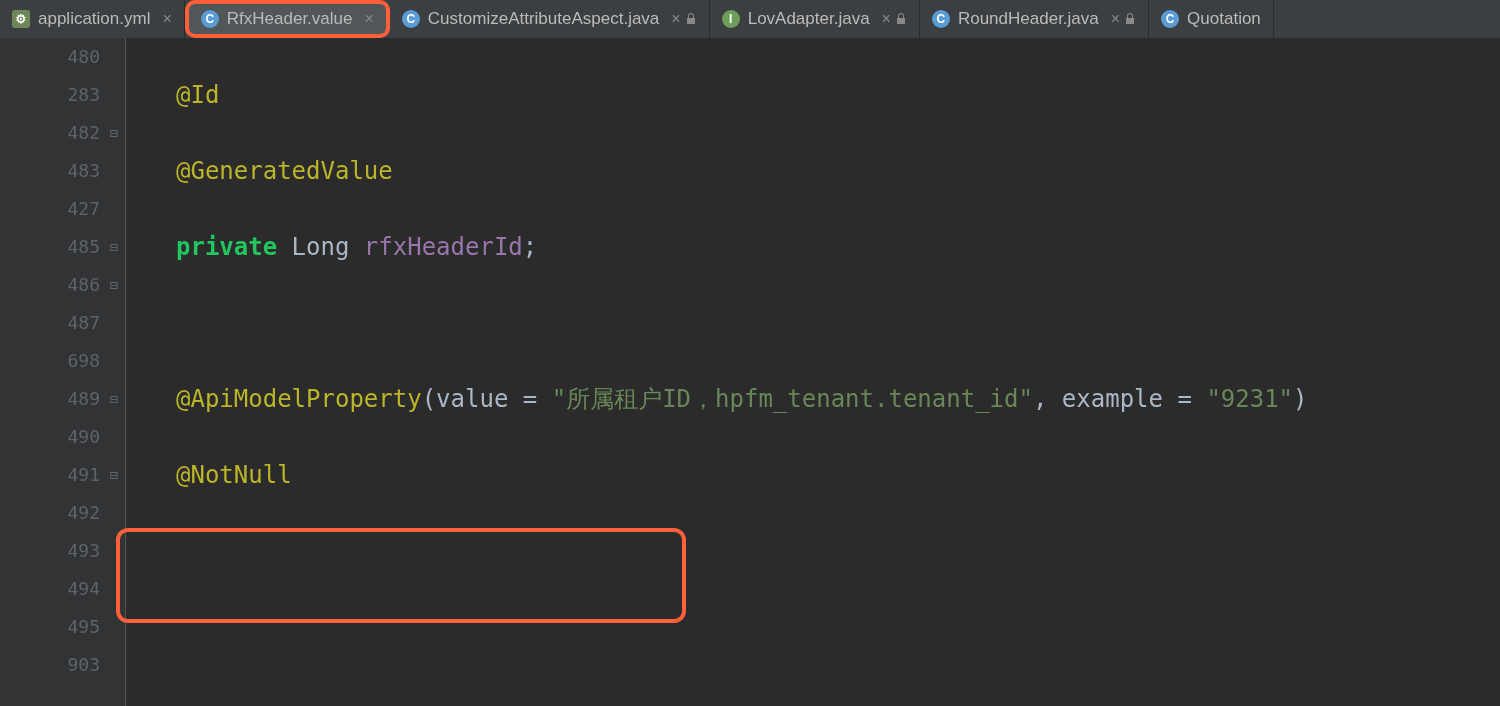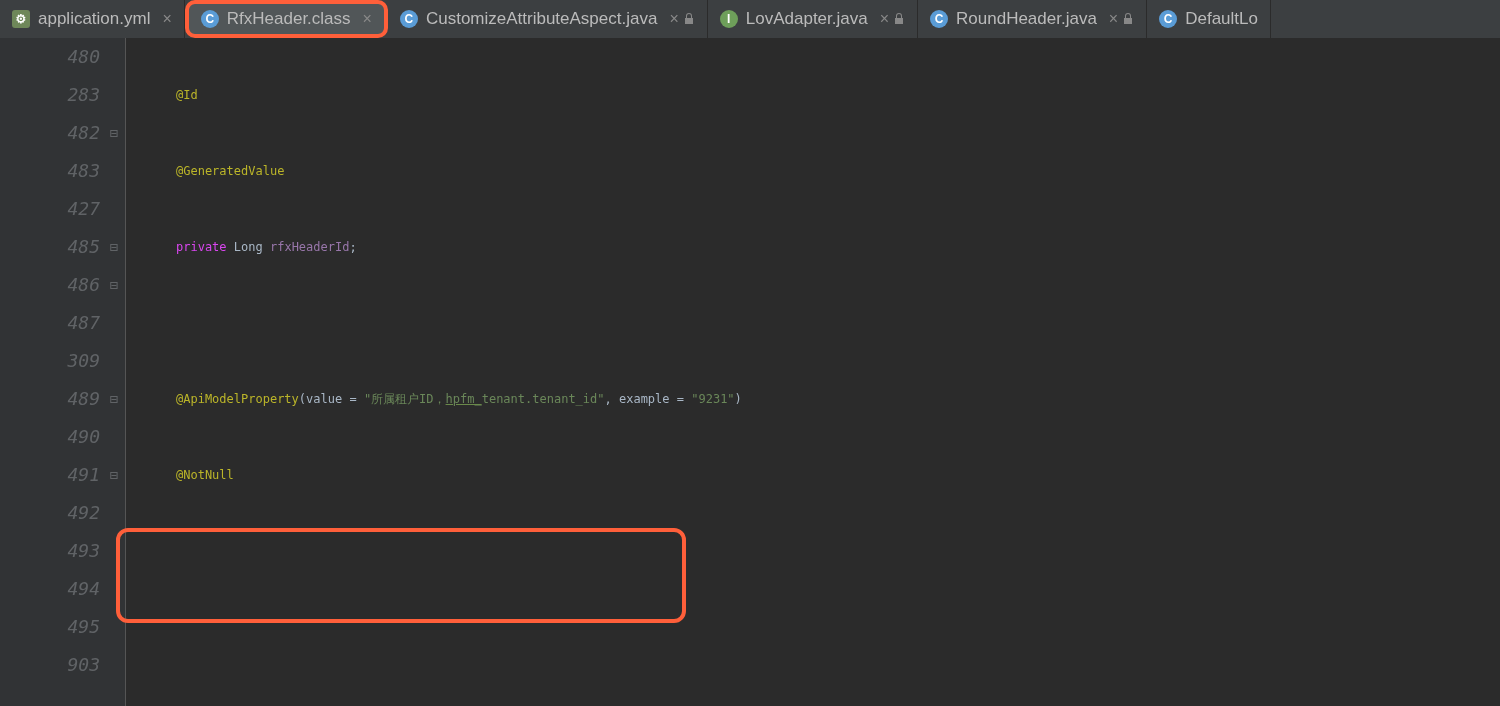--- a/index.html
+++ b/index.html
@@ -71,52 +71,51 @@
     .gutter {
       width: 125px;
       background: #313335;
       text-align: right;
       padding-right: 25px;
       color: #606366;
       font-size: 18px;
       line-height: 38px;
       flex-shrink: 0;
       position: relative;
-      font-style: italic;
     }
     .gutter-line {
       position: relative;
       height: 38px;
     }
     .fold-icon {
       position: absolute;
       right: -18px;
       top: 50%;
       transform: translateY(-50%);
       color: #606366;
       font-size: 14px;
     }
     .code {
       flex: 1;
       padding-left: 50px;
       line-height: 38px;
-      font-size: 12px;
+      font-size: 24px;
       white-space: pre;
       position: relative;
     }
     .code-line {
       height: 38px;
     }
-    .kw { color: #d946ef; }
+    .kw { color: #22c55e; font-weight: bold; }
     .ann { color: #bbb529; }
     .str { color: #6a8759; }
     .ident { color: #9876aa; }
     .cls { color: #a9b7c6; }
     .paren { color: #a9b7c6; }
-    .und { text-decoration: underline; text-decoration-color: #6a8a4a; text-decoration-style: solid; }
+    .und { text-decoration-color: #6a8a4a; text-decoration-style: solid; }
     .highlight-box {
       position: absolute;
       border: 4px solid #ff5f3a;
       border-radius: 12px;
       pointer-events: none;
     }
     .divider {
       width: 1px;
       background: #555;
     }
@@ -125,21 +124,21 @@
 <body>
 
 <div class="tabs">
   <div class="tab">
     <span class="tab-icon yml">⚙</span>
     <span>application.yml</span>
     <span class="tab-close">×</span>
   </div>
   <div class="tab active highlighted">
     <span class="tab-icon java">C</span>
-    <span>RfxHeader.class</span>
+    <span>RfxHeader.value</span>
     <span class="tab-close">×</span>
   </div>
   <div class="tab">
     <span class="tab-icon java">C</span>
     <span>CustomizeAttributeAspect.java</span>
     <span class="tab-close">×</span>
     <svg class="lock-icon" viewBox="0 0 12 12">
         <path fill="#888" d="M3 5V3a3 3 0 016 0v2h1v6H2V5h1zm1 0h4V3a2 2 0 00-4 0v2z"></path>
       </svg>
   </div>
@@ -154,35 +153,35 @@
   <div class="tab">
     <span class="tab-icon java">C</span>
     <span>RoundHeader.java</span>
     <span class="tab-close">×</span>
     <svg class="lock-icon" viewBox="0 0 12 12">
         <path fill="#888" d="M3 5V3a3 3 0 016 0v2h1v6H2V5h1zm1 0h4V3a2 2 0 00-4 0v2z"></path>
       </svg>
   </div>
   <div class="tab">
     <span class="tab-icon java">C</span>
-    <span>DefaultLo</span>
+    <span>Quotation</span>
   </div>
 </div>
 
 <div class="editor">
   <div class="gutter">
     <div class="gutter-line">480</div>
     <div class="gutter-line">283</div>
     <div class="gutter-line">482<span class="fold-icon">⊟</span></div>
     <div class="gutter-line">483</div>
     <div class="gutter-line">427</div>
     <div class="gutter-line">485<span class="fold-icon">⊟</span></div>
     <div class="gutter-line">486<span class="fold-icon">⊟</span></div>
     <div class="gutter-line">487</div>
-    <div class="gutter-line">309</div>
+    <div class="gutter-line">698</div>
     <div class="gutter-line">489<span class="fold-icon">⊟</span></div>
     <div class="gutter-line">490</div>
     <div class="gutter-line">491<span class="fold-icon">⊟</span></div>
     <div class="gutter-line">492</div>
     <div class="gutter-line">493</div>
     <div class="gutter-line">494</div>
     <div class="gutter-line">495</div>
     <div class="gutter-line">903</div>
   </div>
   <div class="divider"></div>

